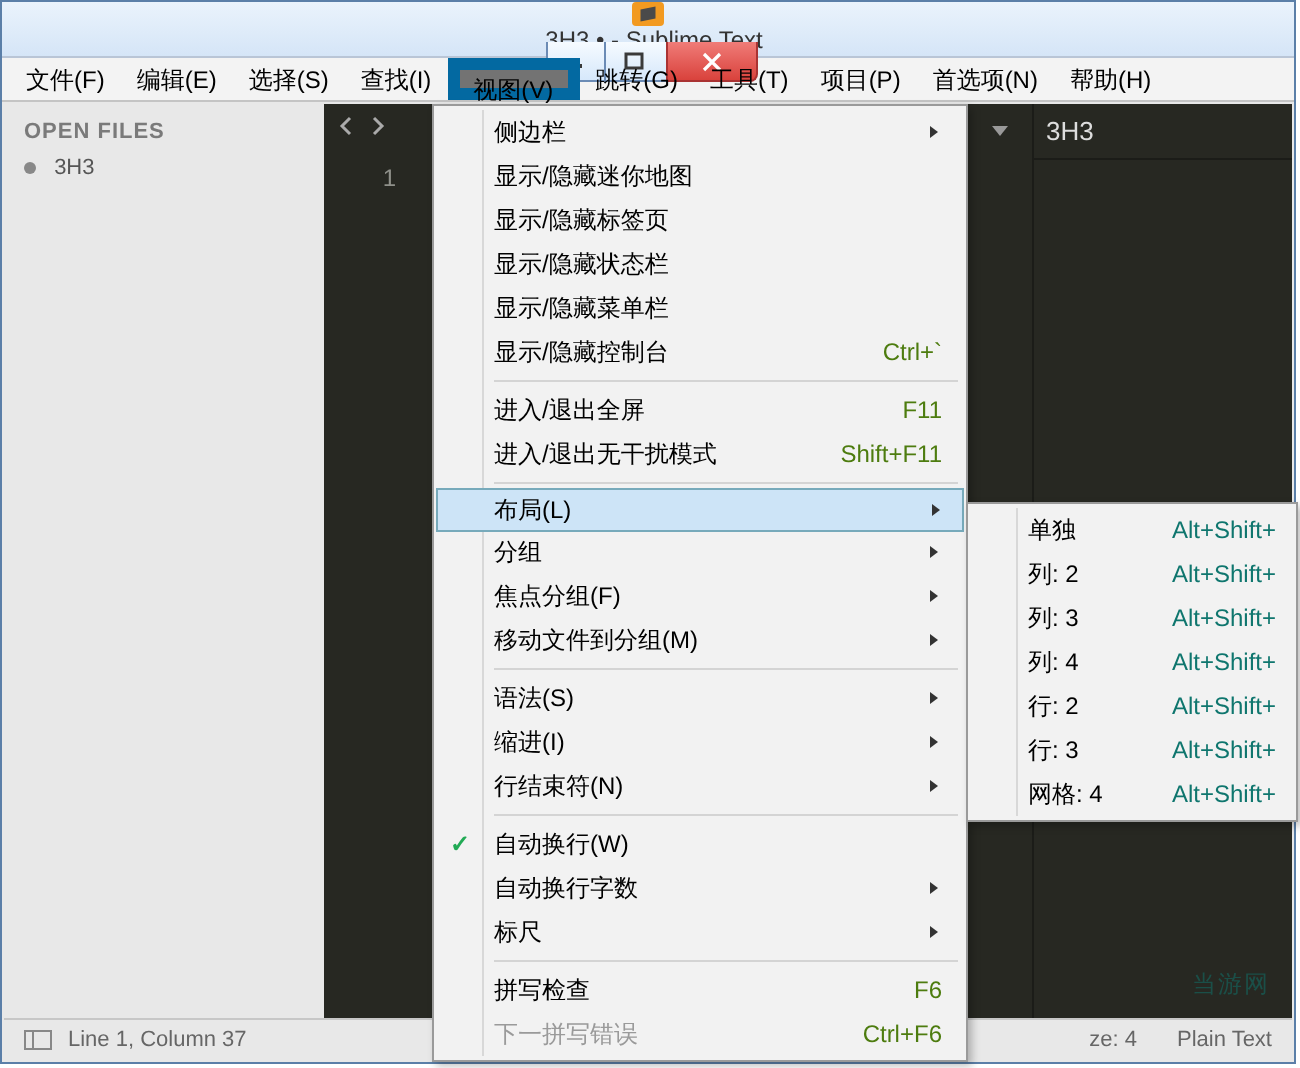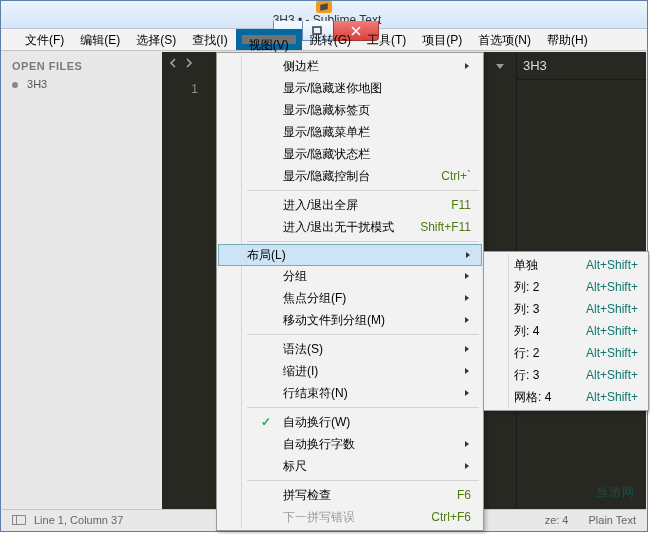--- a/index.html
+++ b/index.html
@@ -12,21 +12,21 @@
   .titlebar .app-icon svg { width: 12px; height: 12px; }
   .titlebar .title { font-size: 12px; color: #333; flex: 1; }
   .win-btns { display: flex; margin-right: 2px; }
   .win-btn { width: 30px; height: 20px; margin-top: -6px; font-size: 12px; display: flex; align-items: center; justify-content: center; border: 1px solid #6b8bb5; border-top: none; background: linear-gradient(#f6fbff,#d6e8fb); }
   .win-btn.min { border-top-left-radius: 0; border-bottom-left-radius: 4px; }
   .win-btn.close { width: 46px; background: linear-gradient(#f07c78,#d9423c); color:#fff; border-color:#a33; border-bottom-right-radius: 4px; }
   .win-btn.max { border-left: none; border-right: none; }
   .win-btns svg { width: 12px; height: 10px; }
 
   
-  .menubar { height: 22px; background: #f3f3f3; border-bottom: 1px solid #c4c4c4; display: flex; padding-left: 16px; font-size: 12px; }
+  .menubar { height: 22px; background: #f3f3f3; border-bottom: 1px solid #c4c4c4; display: flex; padding-left: 4px; font-size: 12px; }
   .menubar .menu-item { padding: 3px 8px; cursor: default; }
   .menubar .menu-item.active { background: #737373; border: 6px solid #0369a1; padding: 2px 7px; }
 
   
   .editor-area { position: absolute; top: 51px; bottom: 22px; left: 1px; right: 1px; display: flex; background: #272822; }
   .sidebar { width: 160px; background: #e8e8e8; color: #555; font-size: 11px; padding: 8px 10px; }
   .sidebar .hdr { font-weight: bold; letter-spacing: .5px; color: #7a7a7a; font-size: 11px; }
   .sidebar .file { margin-top: 6px; color: #555; }
   .sidebar .file .dot { display:inline-block; width:6px; height:6px; border-radius:50%; background:#888; margin-right:6px; vertical-align:middle; }
 
@@ -44,21 +44,21 @@
 
   
   .statusbar { position:absolute; bottom:1px; left:1px; right:1px; height:21px; background:#e8e8e8; border-top:1px solid #c7c7c7; font-size:11px; color:#666; display:flex; align-items:center; padding:0 10px; justify-content: space-between; }
   .statusbar .left { display:flex; align-items:center; gap:8px; }
   .statusbar .panel-icon { width:14px; height:10px; border:1px solid #888; display:inline-block; position:relative; }
   .statusbar .panel-icon::before { content:""; position:absolute; left:3px; top:0; bottom:0; width:1px; background:#888; }
   .statusbar .right { display:flex; gap:20px;margin-left:44px; }
 
   
   .dropdown { position: absolute; top: 51px; left: 215px; width: 268px; background: #f2f2f2; border: 1px solid #9a9a9a; box-shadow: 2px 2px 4px rgba(0,0,0,.25); font-size: 12px; padding: 2px; z-index: 10; }
-  .dropdown .dm-item { height: 22px; display: flex; align-items: center; padding-left: 28px; padding-right: 10px; position: relative; margin-left: 36px; }
+  .dropdown .dm-item { height: 22px; display: flex; align-items: center; padding-left: 28px; padding-right: 10px; position: relative; }
   .dropdown .dm-item .shortcut { margin-left: auto; color: #4d7c0f; }
   .dropdown .dm-item .arrow { margin-left: auto; }
   .dropdown .dm-item .arrow svg { width:8px; height:8px; }
   .dropdown .dm-sep { height: 1px; background: #d4d4d4; margin: 3px 2px 3px 28px; }
   .dropdown .dm-item.disabled { color: #9a9a9a; }
   .dropdown .dm-item.highlight { background: #cde4f7; border: 1px solid #7ab; margin:-1px; padding-right:9px; }
   .dropdown .dm-check { position:absolute; left:6px; color:#2a5; font-weight:bold; }
   .dropdown .gutter-line { position:absolute; left:24px; top:2px; bottom:2px; width:1px; background:#d8d8d8; }
 
   
@@ -169,24 +169,24 @@
             <path d="M2 1 L6 4 L2 7 Z" fill="#333"></path>
           </svg></span>
       </div>
       <div class="dm-item">
         <span>显示/隐藏迷你地图</span>
       </div>
       <div class="dm-item">
         <span>显示/隐藏标签页</span>
       </div>
       <div class="dm-item">
+        <span>显示/隐藏状态栏</span>
+      </div>
+      <div class="dm-item">
         <span>显示/隐藏菜单栏</span>
-      </div>
-      <div class="dm-item">
-        <span>显示/隐藏状态栏</span>
       </div>
       <div class="dm-item">
         <span>显示/隐藏控制台</span>
         <span class="shortcut">Ctrl+`</span>
       </div>
       <div class="dm-sep"></div>
       <div class="dm-item">
         <span>进入/退出全屏</span>
         <span class="shortcut">F11</span>
       </div>

